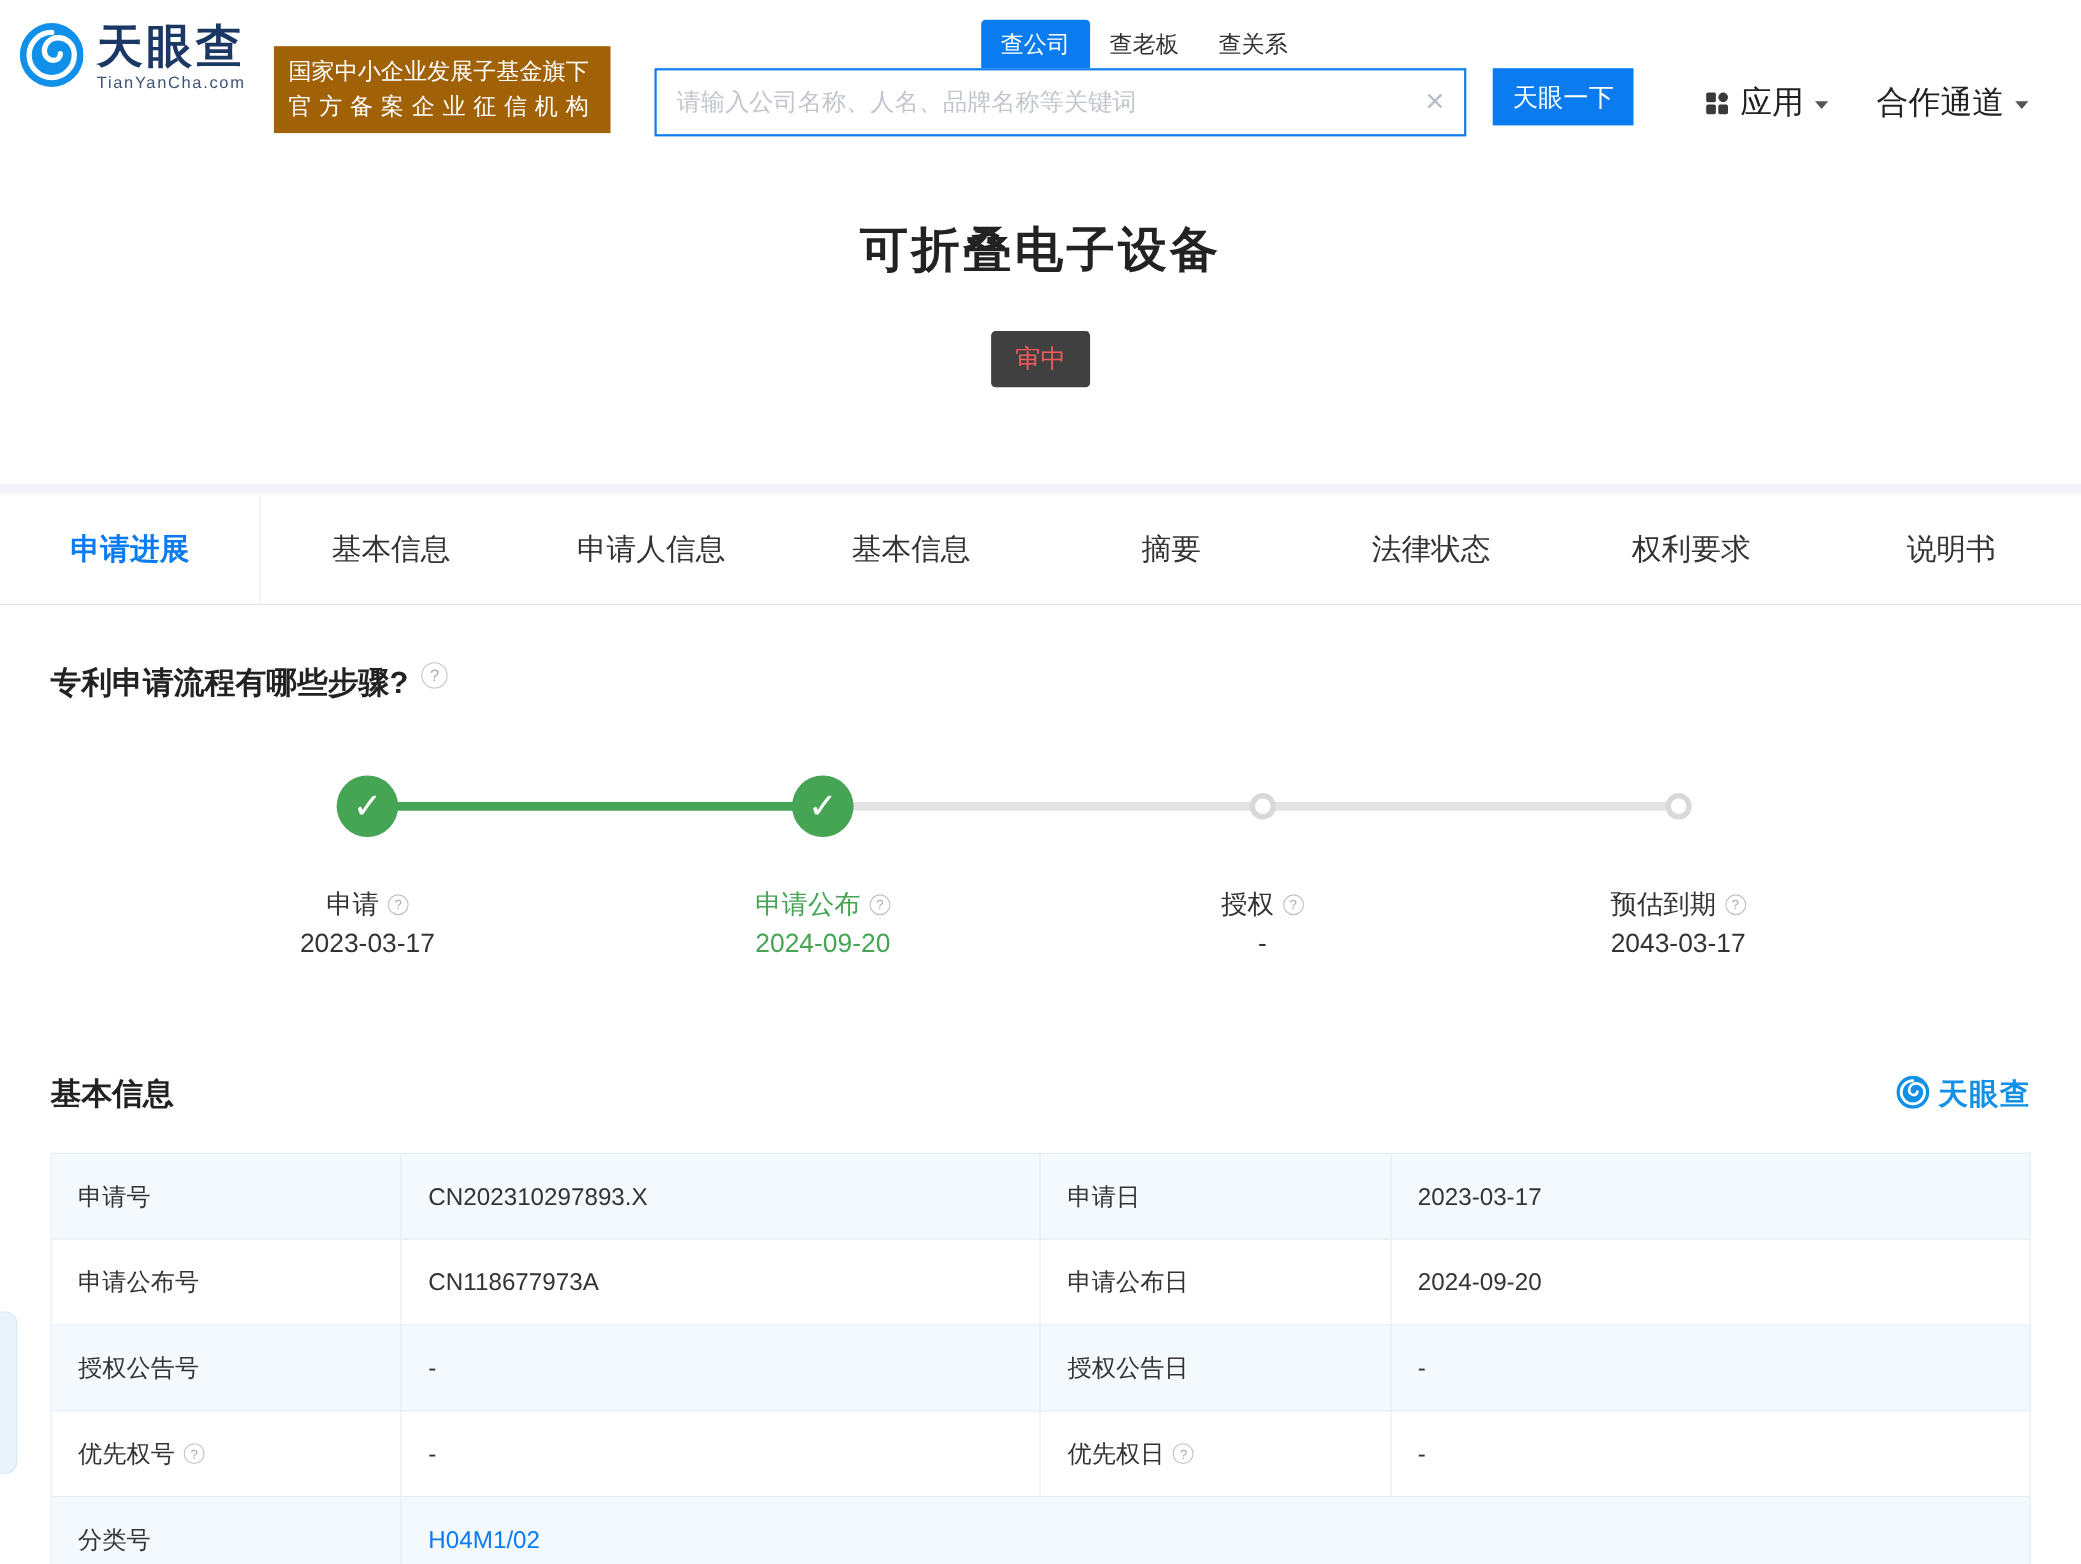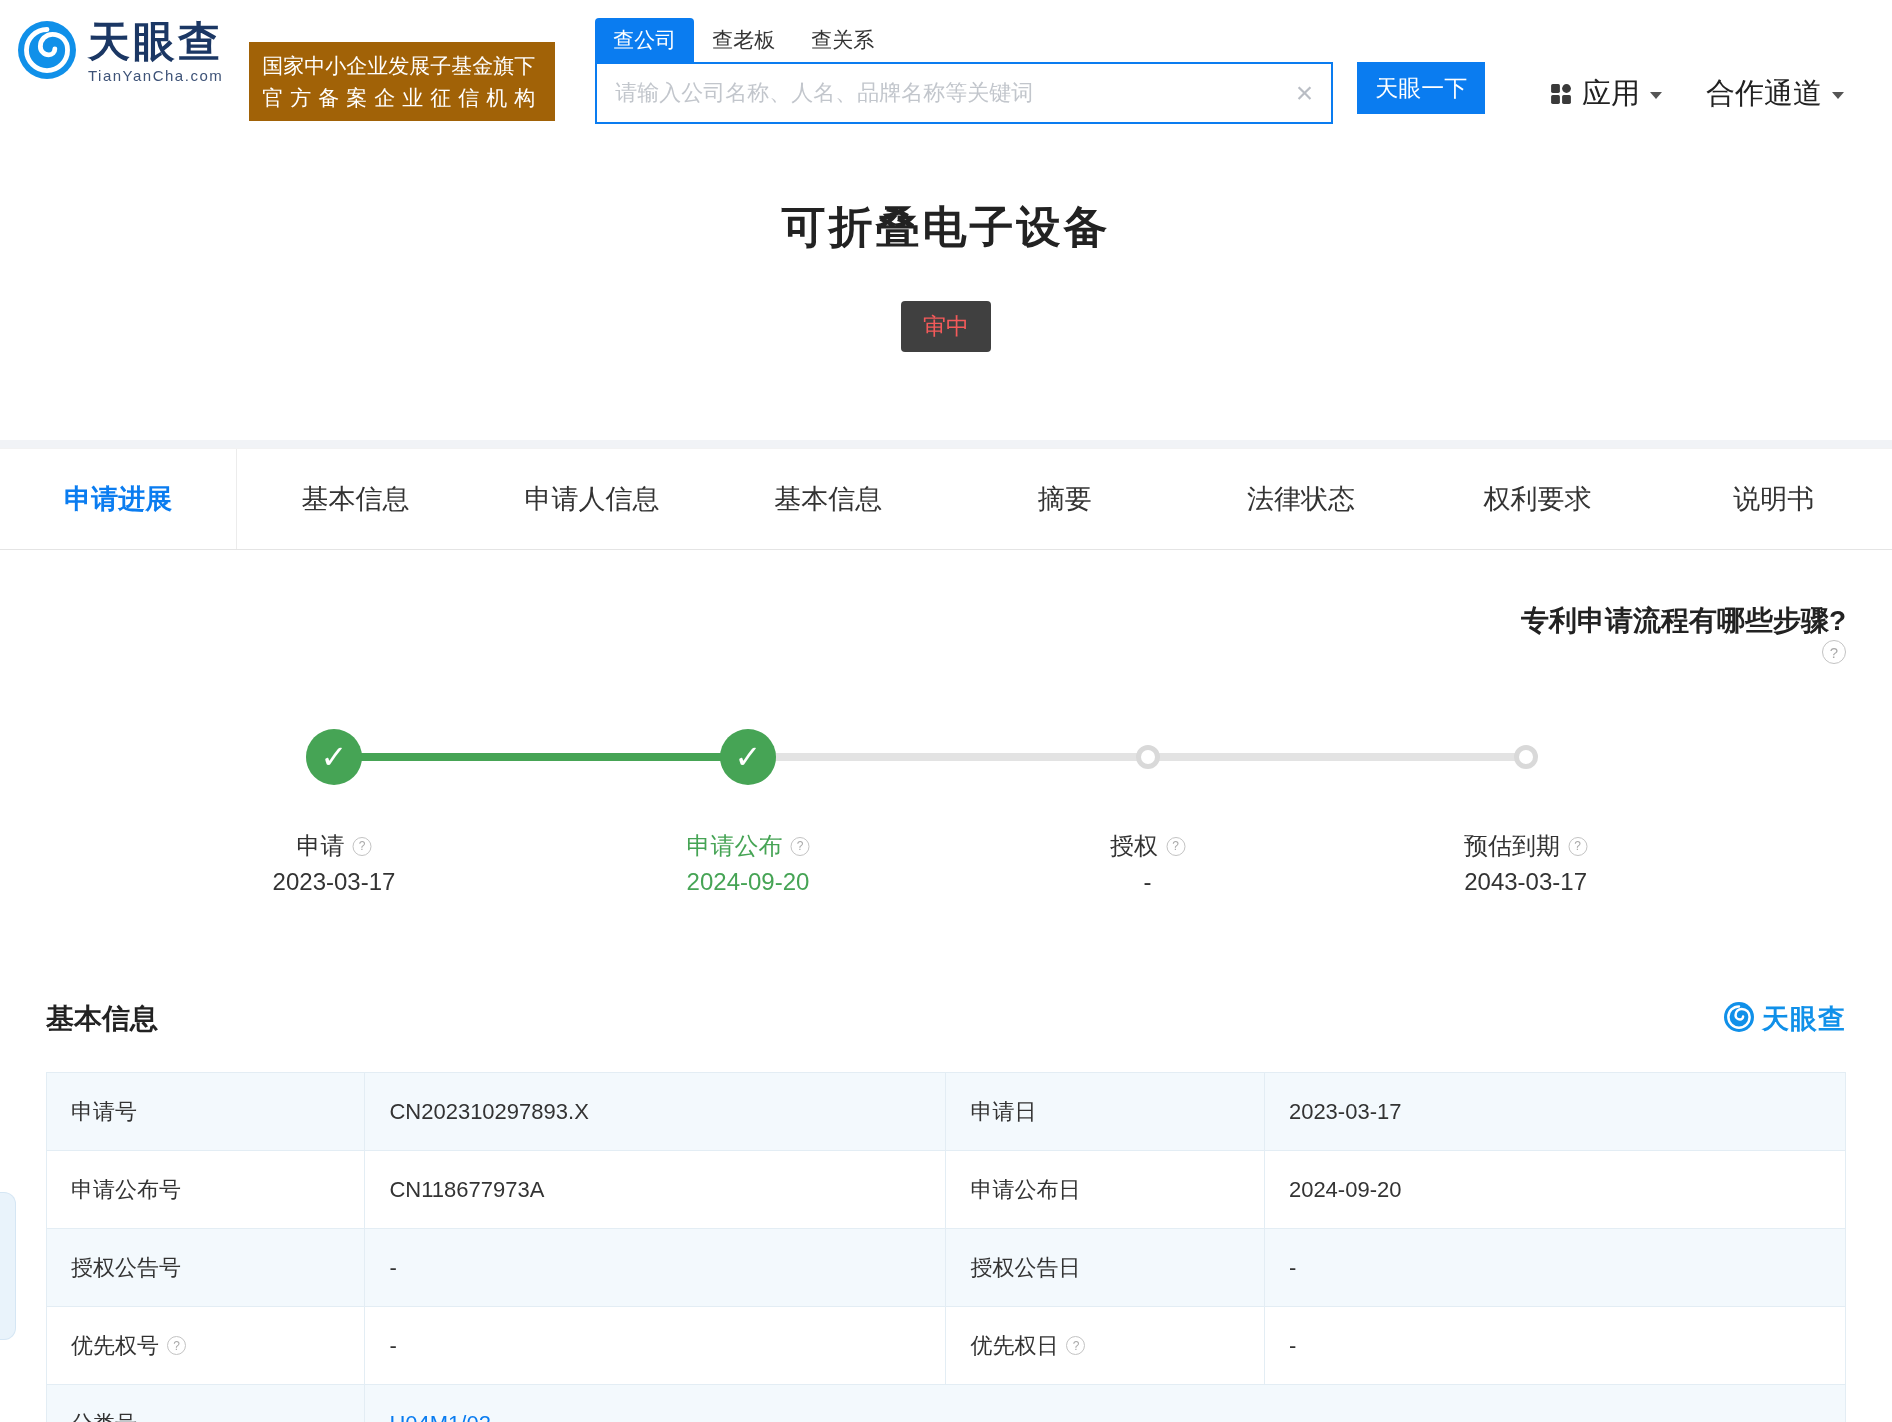--- a/index.html
+++ b/index.html
@@ -13,21 +13,21 @@
   .topbar { display:flex; align-items:flex-start; padding:20px 26px 0 18px; height:132px; }
   .logo { display:flex; align-items:center; cursor:pointer; }
   .logo-text { margin-left:12px; display:flex; flex-direction:column; }
   .logo-brand { font-size:42px; font-weight:bold; color:#1b3764; line-height:1.05; letter-spacing:3px; }
   .logo-domain { font-size:15px; color:#3d5277; letter-spacing:1.5px; margin-top:3px; }
   .gov-badge { margin-left:26px; margin-top:22px; background:#a16207; color:#fff;
                font-size:21px; line-height:1.5; padding:8px 13px; font-weight:500; }
   .gov-badge .spread { letter-spacing:7px; }
 
   .search-area { margin-left:40px; }
-  .search-tabs { display:flex; align-items:flex-end; height:42px; }
+  .search-tabs { display:flex; align-items:flex-end; height:42px;justify-content:center; }
   .stab { font-size:21px; color:#333; padding:8px 18px; cursor:pointer; }
   .stab.active { background:#0a7cf0; color:#fff; border-radius:4px 4px 0 0; }
   .search-row { display:flex; }
   .search-box { position:relative; width:738px; height:62px; border:2px solid #0a7cf0; background:#fff;
                 display:flex; align-items:center; }
   .search-box input { border:none; outline:none; flex:1; height:100%; font-size:22px;
                       padding:0 52px 0 18px; color:#333; font-family:inherit; background:transparent; }
   .search-box input::placeholder { color:#c2c6cc; }
   .clear { position:absolute; right:18px; top:50%; transform:translateY(-50%);
            font-size:30px; color:#b9bdc4; cursor:pointer; line-height:1; }
@@ -49,21 +49,21 @@
   .divider-band { height:8px; background:#f1f3f6; }
 
   
   .tabbar { display:flex; height:102px; border-top:1px solid #f2f2f2; border-bottom:1px solid #e4e4e4; background:#fff; }
   .tab { flex:1; display:flex; align-items:center; justify-content:center; font-size:27px; color:#333; cursor:pointer; }
   .tab.active { color:#0a7cf0; font-weight:600; border-right:1px solid #ececec; }
 
   
   .content { padding:0 46px; }
   .process-section { padding-top:52px; }
-  .section-heading { display:flex; align-items:flex-end; font-size:28px; font-weight:bold; color:#222;flex-direction:column; }
+  .section-heading { display:flex; align-items:flex-start; font-size:28px; font-weight:bold; color:#222; }
 
   .help { display:inline-flex; align-items:center; justify-content:center;
           border:1px solid #c3c3c3; color:#a9a9a9; border-radius:50%; font-weight:normal; flex:none; }
   .help.lg { width:24px; height:24px; font-size:15px; margin-left:12px; cursor:pointer; }
   .help.sm { width:19px; height:19px; font-size:12px; margin-left:8px; cursor:pointer; }
 
   
   .timeline { position:relative; margin-top:64px; height:190px; }
   .tl-line { position:absolute; top:25px; height:8px; border-radius:4px; }
   .tl-line.green { left:16%; width:23%; background:#46a455; }

